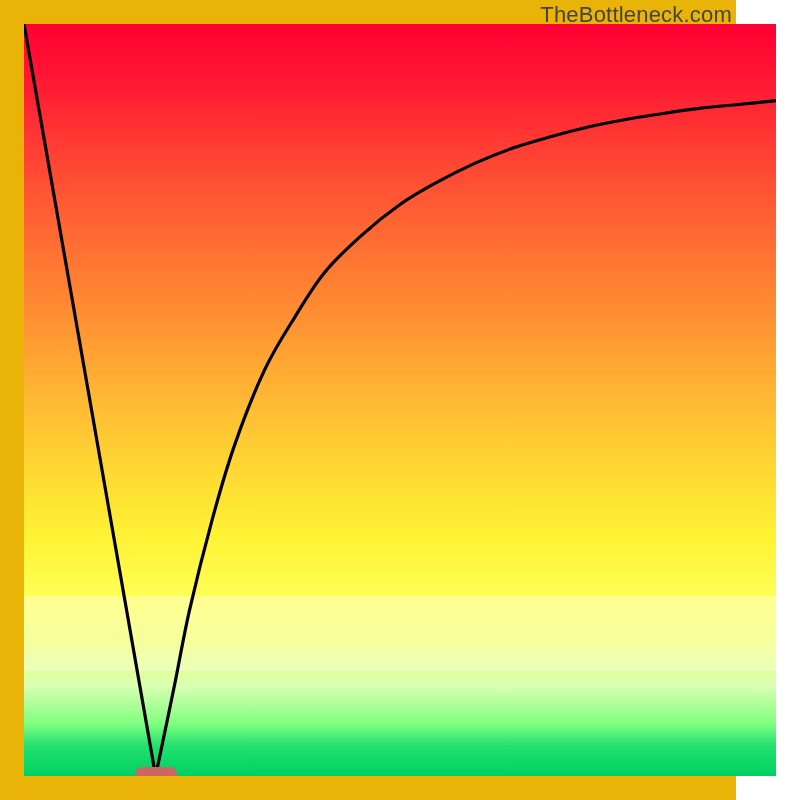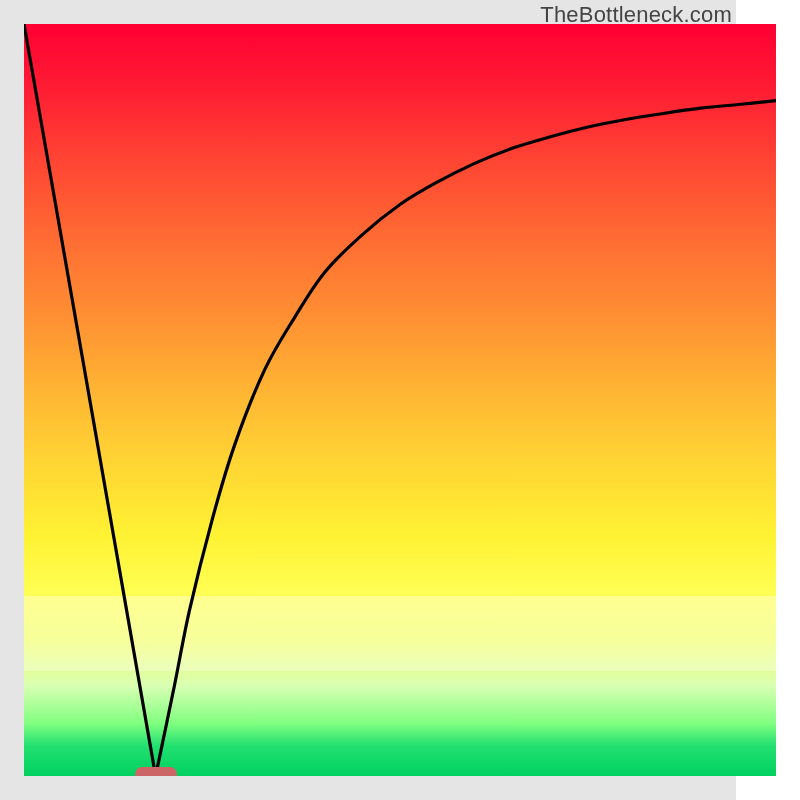--- a/index.html
+++ b/index.html
@@ -1,16 +1,16 @@
 <!DOCTYPE html>
 <html><head>
 <meta charset="utf-8">
 <style>
   html,body{margin:0;padding:0;width:800px;height:800px;overflow:hidden;font-family:Arial,Helvetica,sans-serif}
-  .frame{position:relative;width:736px;height:800px;background:#e5e5e5}
+  .frame{position:relative;width:736px;height:800px;background:#eab308}
   .plot{position:absolute;left:24px;top:24px;width:752px;height:752px;overflow:hidden}
   .gradient{position:absolute;inset:0;
     background:linear-gradient(to bottom,
       #ff0033 0%,
       #ff1a33 8%,
       #ff4433 18%,
       #ff6a33 28%,
       #ff8c33 38%,
       #ffb233 48%,
       #ffd433 58%,

